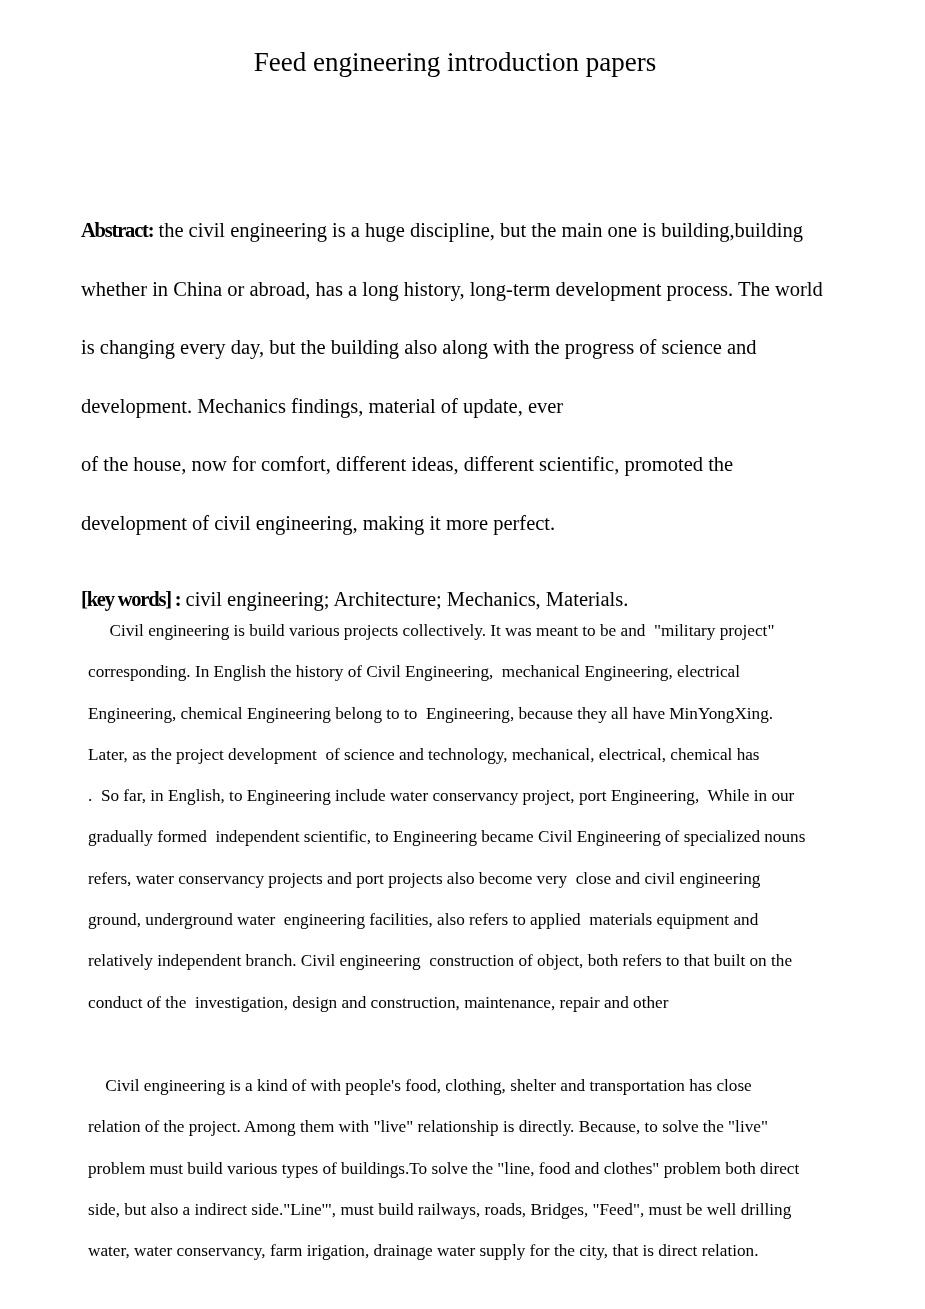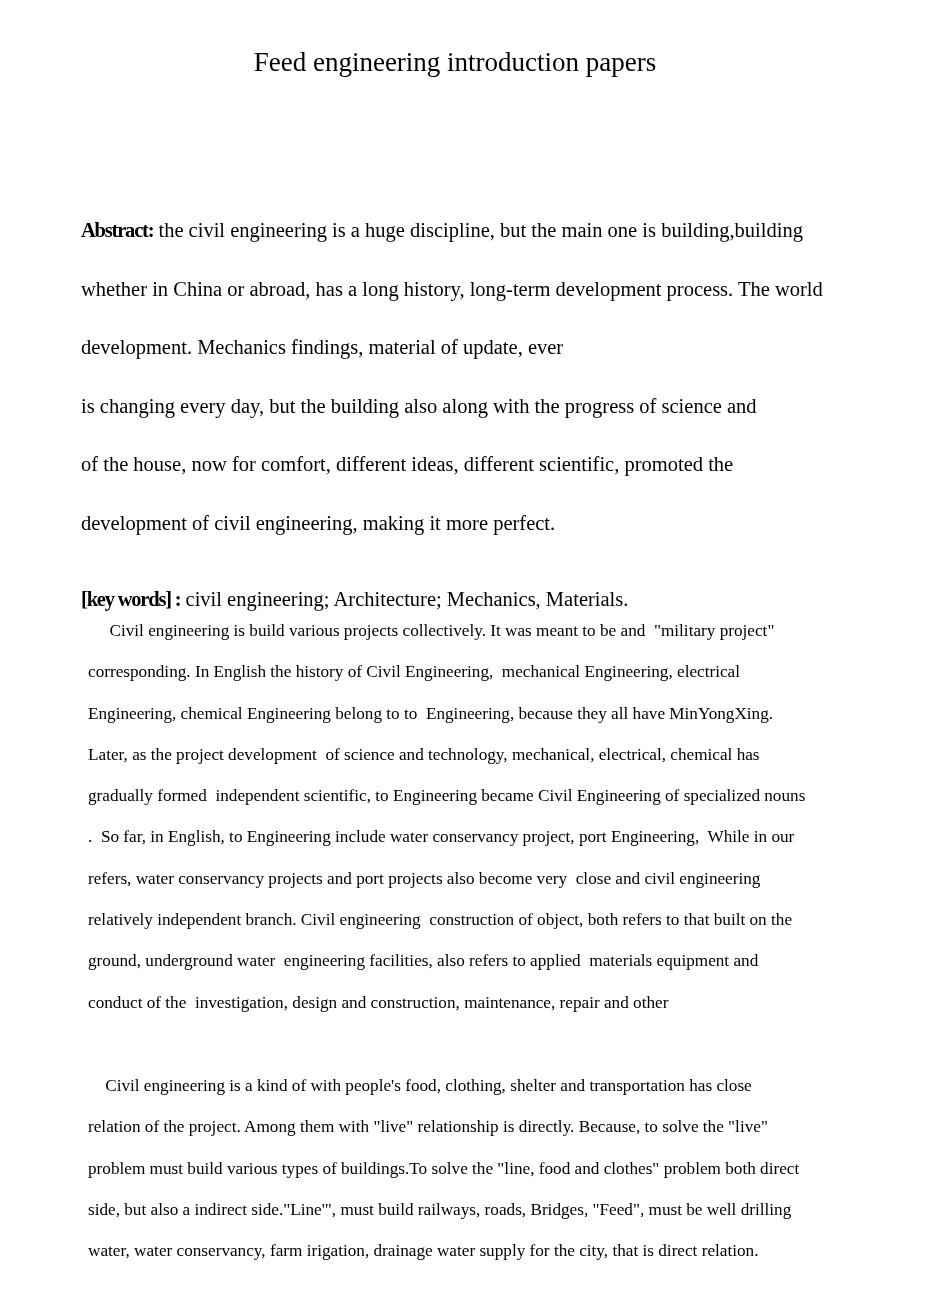--- a/index.html
+++ b/index.html
@@ -27,38 +27,38 @@
     .p2 .line { height: 41.3px; line-height: 30px; white-space: pre; }
   </style>
 </head>
 <body>
 
 <div class="title">Feed engineering introduction papers</div>
 
 <div class="abstract">
   <div class="line"><span class="lbl">Abstract:</span><span> the civil engineering is a huge discipline, but the main one is building,building</span></div>
   <div class="line">whether in China or abroad, has a long history, long-term development process. The world</div>
+  <div class="line">is changing every day, but the building also along with the progress of science and</div>
   <div class="line">development. Mechanics findings, material of update, ever</div>
-  <div class="line">is changing every day, but the building also along with the progress of science and</div>
   <div class="line">of the house, now for comfort, different ideas, different scientific, promoted the</div>
   <div class="line">development of civil engineering, making it more perfect.</div>
 </div>
 
 <div class="keywords"><span class="lbl">[key words] :</span><span> civil engineering; Architecture; Mechanics, Materials.</span></div>
 
 <div class="body">
   <div class="line">     Civil engineering is build various projects collectively. It was meant to be and  "military project"</div>
   <div class="line">corresponding. In English the history of Civil Engineering,  mechanical Engineering, electrical</div>
   <div class="line">Engineering, chemical Engineering belong to to  Engineering, because they all have MinYongXing.</div>
   <div class="line">Later, as the project development  of science and technology, mechanical, electrical, chemical has</div>
+  <div class="line">.  So far, in English, to Engineering include water conservancy project, port Engineering,  While in our</div>
   <div class="line">gradually formed  independent scientific, to Engineering became Civil Engineering of specialized nouns</div>
-  <div class="line">.  So far, in English, to Engineering include water conservancy project, port Engineering,  While in our</div>
   <div class="line">refers, water conservancy projects and port projects also become very  close and civil engineering</div>
+  <div class="line">ground, underground water  engineering facilities, also refers to applied  materials equipment and</div>
   <div class="line">relatively independent branch. Civil engineering  construction of object, both refers to that built on the</div>
-  <div class="line">ground, underground water  engineering facilities, also refers to applied  materials equipment and</div>
   <div class="line">conduct of the  investigation, design and construction, maintenance, repair and other</div>
 </div>
 
 <div class="p2">
   <div class="line">    Civil engineering is a kind of with people's food, clothing, shelter and transportation has close</div>
   <div class="line">relation of the project. Among them with "live" relationship is directly. Because, to solve the "live"</div>
   <div class="line">problem must build various types of buildings.To solve the "line, food and clothes" problem both direct</div>
   <div class="line">side, but also a indirect side."Line'", must build railways, roads, Bridges, "Feed", must be well drilling</div>
   <div class="line">water, water conservancy, farm irigation, drainage water supply for the city, that is direct relation.</div>
 </div>

